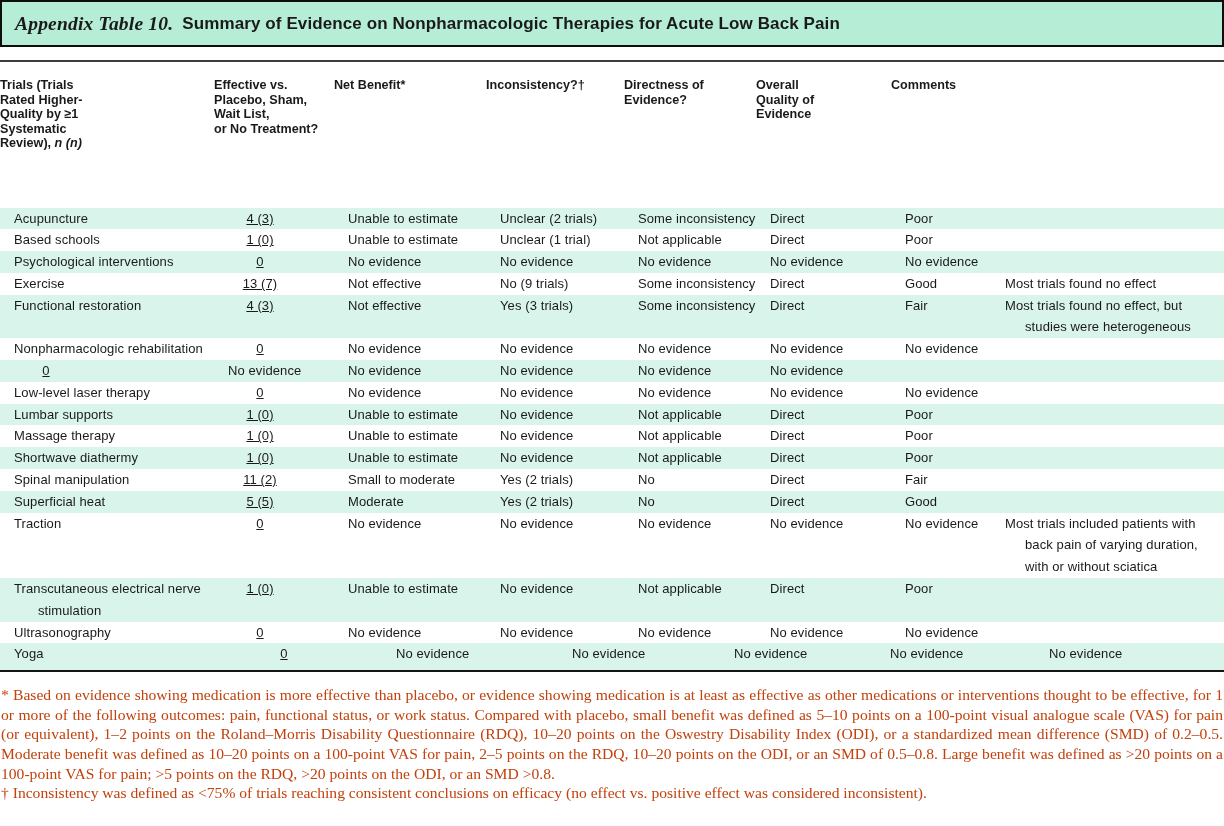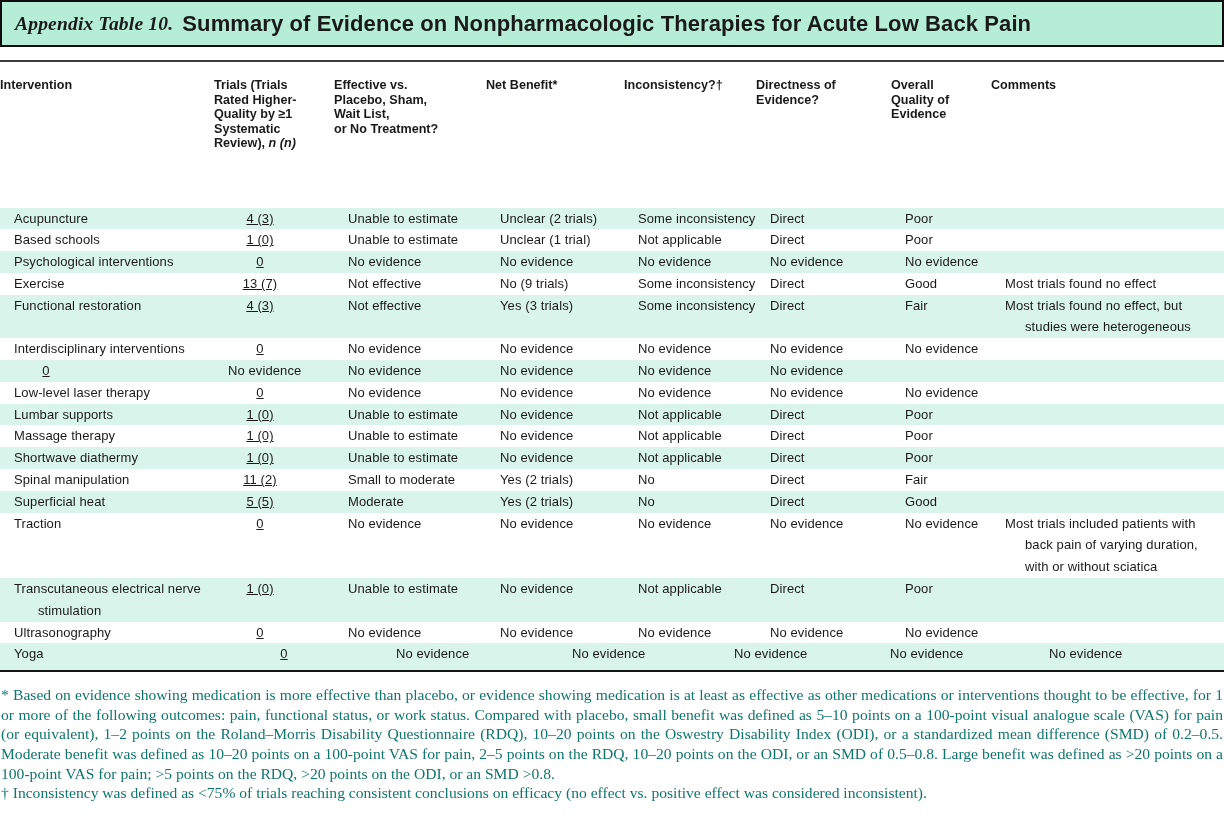--- a/index.html
+++ b/index.html
@@ -23,21 +23,21 @@
     white-space: nowrap;
   }
   .title-label {
     font-family: "Liberation Serif", serif;
     font-style: italic; font-weight: bold;
     font-size: 19.5px; letter-spacing: 0.2px;
     margin-right: 9px;
   }
   .title-text {
     font-weight: bold;
-    font-size: 22px;
+    font-size: 17px;
     letter-spacing: 0.1px;
   }
   .top-rule { border: 0; border-top: 2.3px solid #3d3d3d; margin: 13px 0 0 0; }
   .bottom-rule { border: 0; border-top: 2.4px solid #141414; margin: 0; }
 
   
   .grid {
     display: grid;
     grid-template-columns: 214px 120px 152px 138px 132px 135px 100px minmax(0,1fr);
     padding: 0 10px 0 14px;
@@ -68,39 +68,38 @@
   .cell.c-comments { padding-left: 20px; text-indent: -20px; padding-right: 2px; }
 
   
   .footnotes {
     margin-top: 13px;
     padding: 0 1px;
     font-family: "Liberation Serif", serif;
     font-size: 15.6px;
     line-height: 19.6px;
     text-align: justify;
-    color: #0f766e;
+    color: #c2410c;
   }
   .footnotes p { margin: 0; }
 </style>
 </head>
 <body style="--green: #b5edd6; --stripe: #d9f4ea; --text: #1a1a1a;">
 
 <div class="page">
 
   <div class="title-bar">
     <span class="title-label">Appendix Table 10.</span>
     <span class="title-text">Summary of Evidence on Nonpharmacologic Therapies for Acute Low Back Pain</span>
   </div>
 
   <hr class="top-rule">
 
   <div class="table">
     <div class="grid thead">
-      <div class="hcell">Intervention</div>
       <div class="hcell"><span>Trials (Trials
 Rated Higher-
 Quality by ≥1
 Systematic
 Review), </span><span class="it">n (n)</span></div>
       <div class="hcell">Effective vs.
 Placebo, Sham,
 Wait List,
 or No Treatment?</div>
       <div class="hcell">Net Benefit*</div>
@@ -163,21 +162,21 @@
         <div class="cell c-trials"><span class="num">4 (3)</span></div>
         <div class="cell">Not effective</div>
         <div class="cell">Yes (3 trials)</div>
         <div class="cell">Some inconsistency</div>
         <div class="cell">Direct</div>
         <div class="cell">Fair</div>
         <div class="cell c-comments">Most trials found no effect, but studies were heterogeneous</div>
       </div>
 
       <div class="grid row">
-        <div class="cell c-intervention">Interdisciplinary interventions</div>
+        <div class="cell c-intervention">Nonpharmacologic rehabilitation</div>
         <div class="cell c-trials"><span class="num">0</span></div>
         <div class="cell">No evidence</div>
         <div class="cell">No evidence</div>
         <div class="cell">No evidence</div>
         <div class="cell">No evidence</div>
         <div class="cell">No evidence</div>
         <div class="cell c-comments"></div>
       </div>
 
       <div class="grid row">

